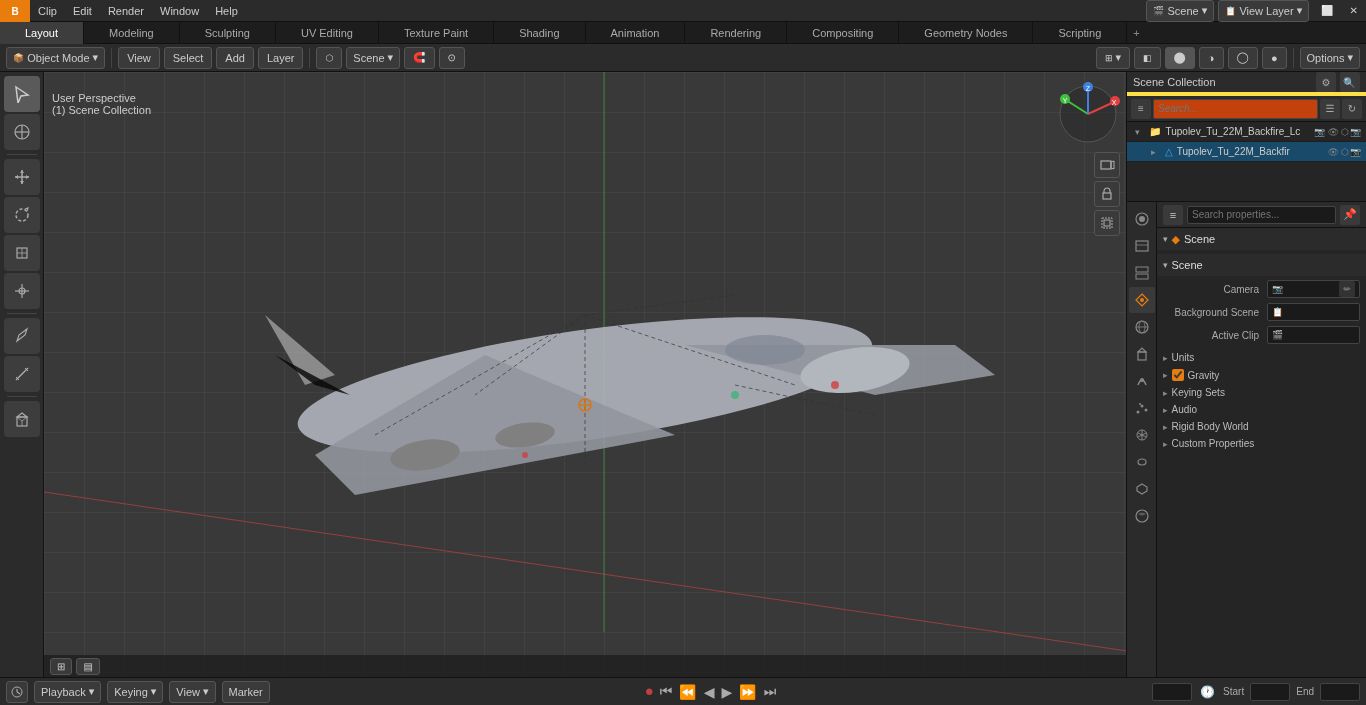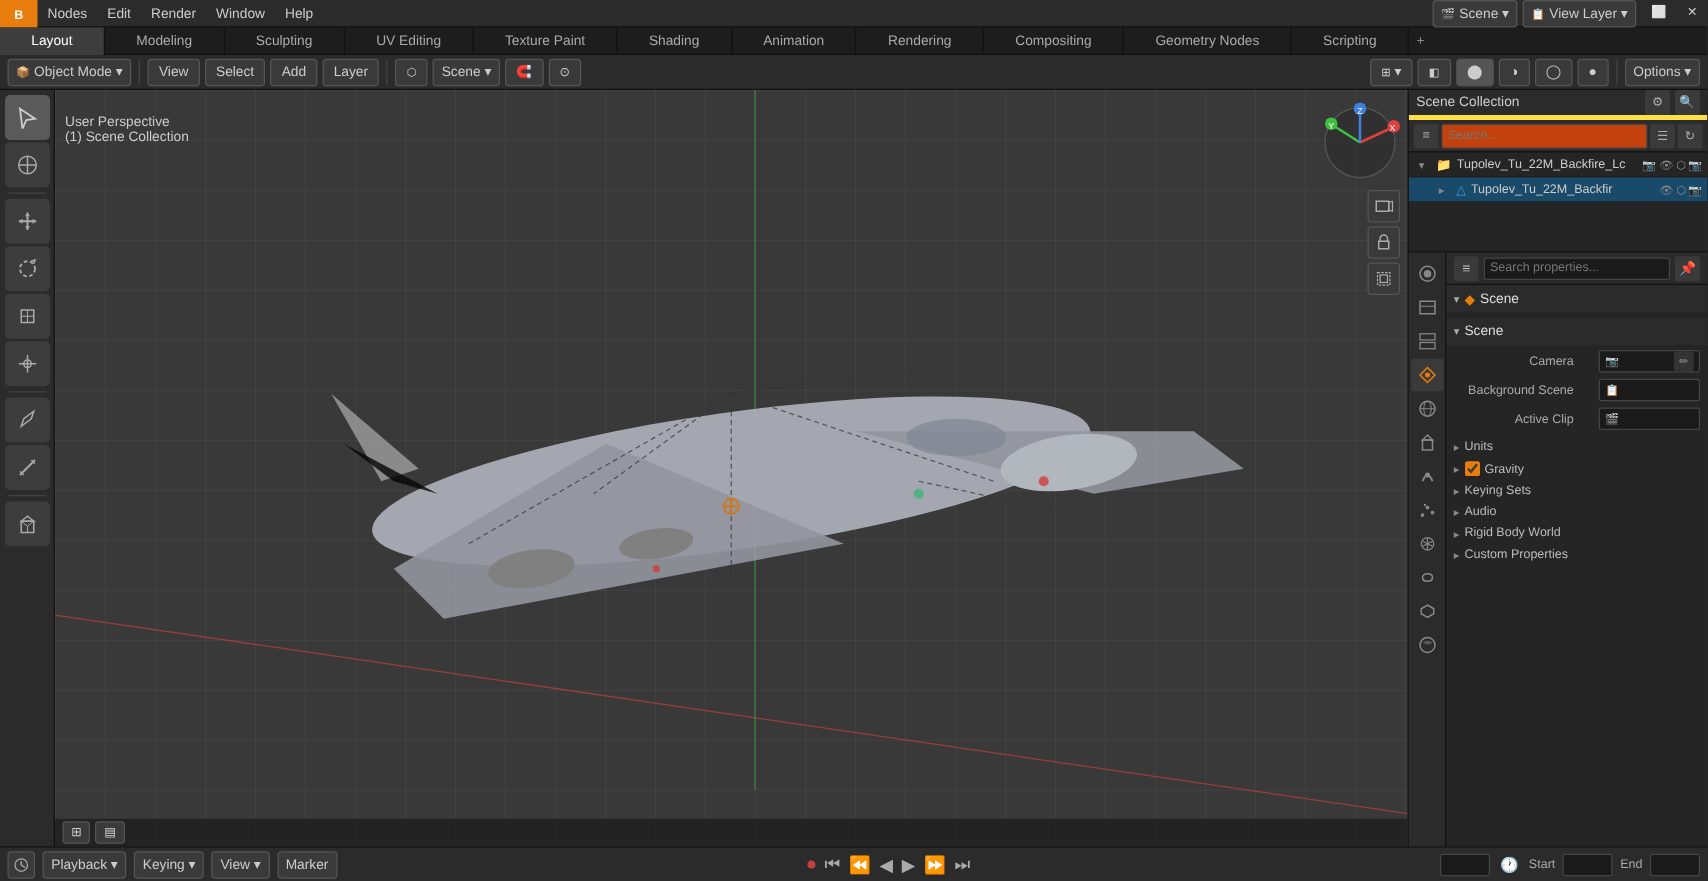--- a/index.html
+++ b/index.html
@@ -207,21 +207,21 @@
     .prop-section-body {
       padding: 4px 6px;
       display: flex;
       flex-direction: column;
       gap: 3px;
     }
     .prop-row {
       display: flex;
       align-items: center;
       height: 20px;
-      gap: 16px;
+      gap: 4px;
     }
     .prop-label {
       width: 100px;
       font-size: 10px;
       color: #aaa;
       text-align: right;
       padding-right: 4px;
     }
     .prop-field {
       flex: 1;
@@ -334,21 +334,21 @@
 </head>
 <body>
 
 <div id="menu-bar">
   <div class="menu-logo">
     <svg width="18" height="18" viewBox="0 0 18 18">
       <circle cx="9" cy="9" r="8" fill="#e87d0d"></circle>
       <text x="9" y="13" text-anchor="middle" font-size="10" fill="white" font-weight="bold">B</text>
     </svg>
   </div>
-  <div class="menu-item">Nodes</div>
+  <div class="menu-item">Clip</div>
   <div class="menu-item">Edit</div>
   <div class="menu-item">Render</div>
   <div class="menu-item">Window</div>
   <div class="menu-item">Help</div>
   <div style="flex:1"></div>
 
   <div class="header-dropdown">
     <span style="font-size:9px">🎬</span>
     <span>Scene</span>
     <span>▾</span>

